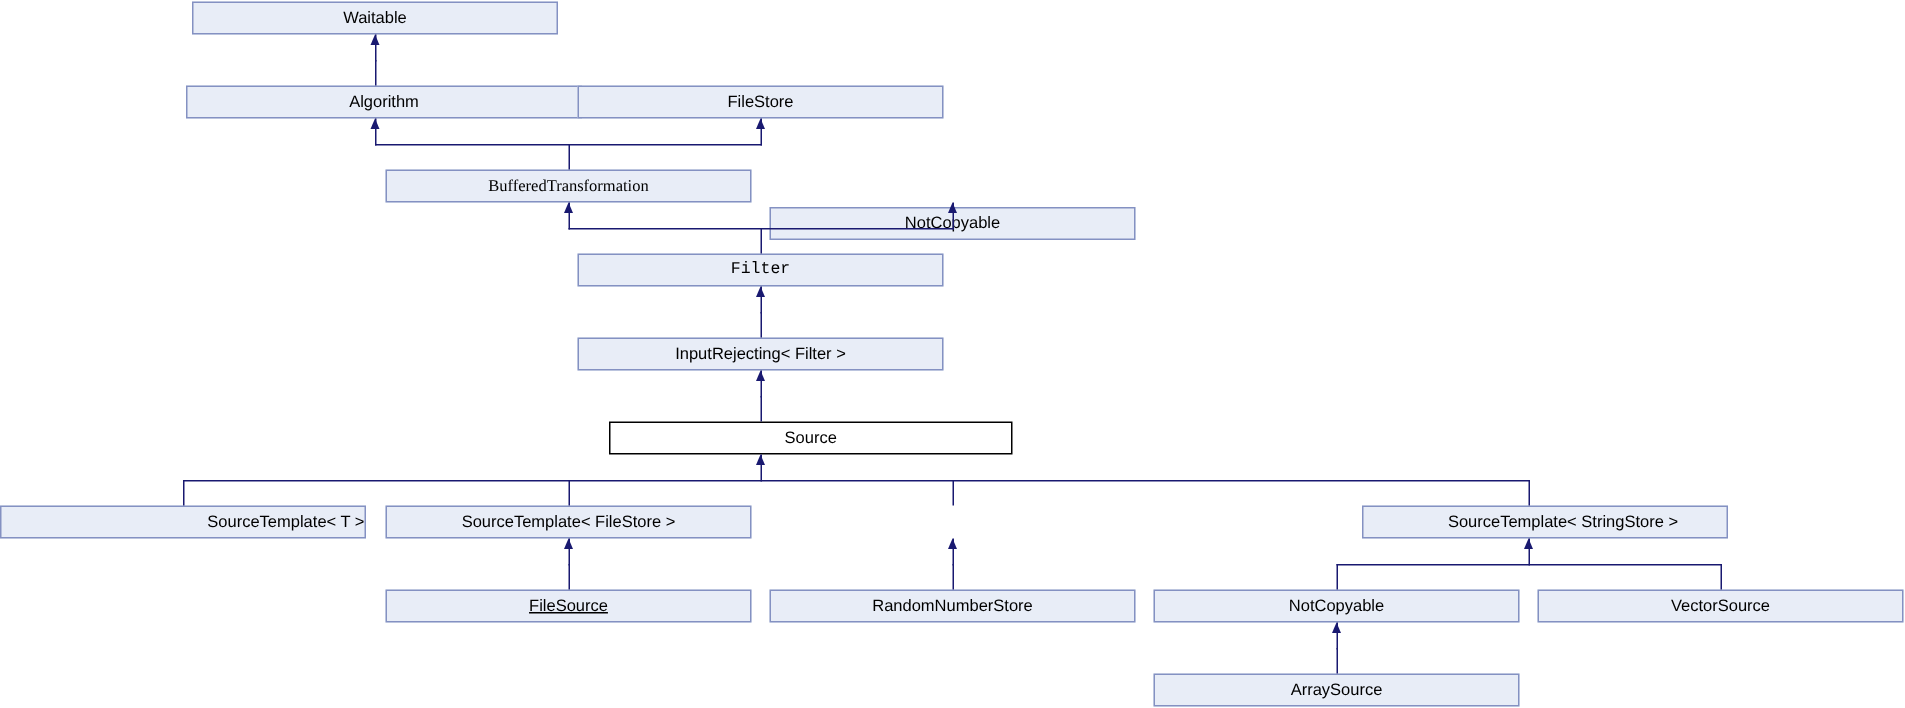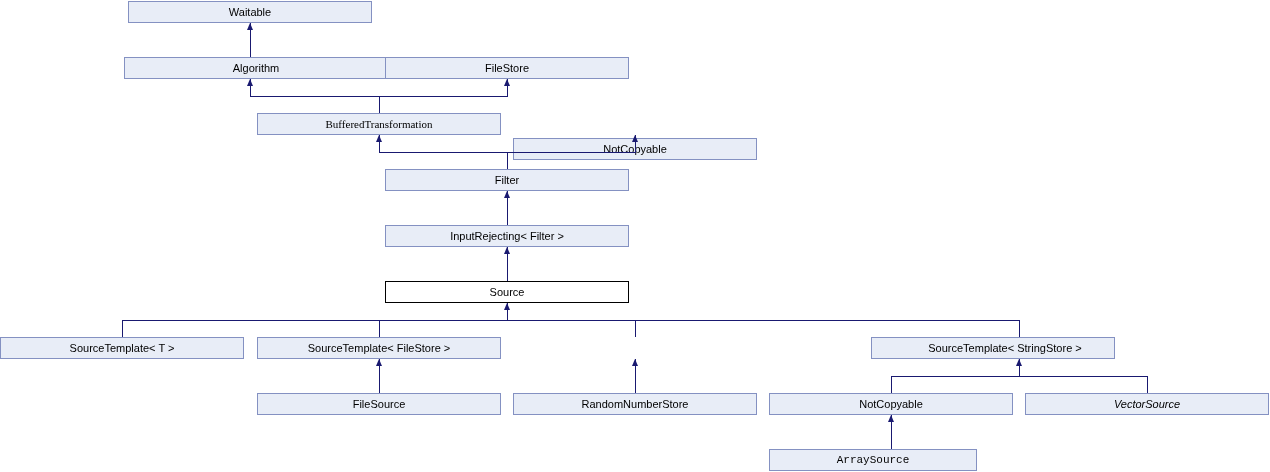--- a/index.html
+++ b/index.html
@@ -58,31 +58,31 @@
 </style>
 </head>
 <body>
 
 <div id="stage">
     <div class="node" style="left: 128px; top: 1px; width: 244px;"><span>Waitable</span></div>
     <div class="node" style="left: 124px; top: 57px; width: 264px;"><span>Algorithm</span></div>
     <div class="node" style="left: 385px; top: 57px; width: 244px;"><span>FileStore</span></div>
     <div class="node" style="left: 257px; top: 113px; width: 244px; font-family: Liberation Serif, serif;"><span>BufferedTransformation</span></div>
     <div class="node" style="left: 513px; top: 113px; width: 244px; margin-top: 25px;"><span>NotCopyable</span></div>
-    <div class="node" style="left: 385px; top: 169px; width: 244px;"><span>Filter</span></div>
+    <div class="node" style="left: 385px; top: 169px; width: 244px; font-family: Liberation Mono, monospace;"><span>Filter</span></div>
     <div class="node" style="left: 385px; top: 225px; width: 244px;"><span>InputRejecting&lt; Filter &gt;</span></div>
-    <div class="node highlight" style="left: 385px; top: 281px; width: 244px;"><span>Source</span></div>
-    <div class="node" style="left: 0px; top: 337px; width: 244px;"><span>SourceTemplate&lt; T &gt;</span></div>
+    <div class="node highlight" style="left: 406px; top: 281px; width: 269px;"><span>Source</span></div>
+    <div class="node" style="left: 0px; top: 337px; width: 244px; text-align: right;"><span>SourceTemplate&lt; T &gt;</span></div>
     <div class="node" style="left: 257px; top: 337px; width: 244px;"><span>SourceTemplate&lt; FileStore &gt;</span></div>
-    <div class="node" style="left: 871px; top: 337px; width: 244px; padding-left: 24px;"><span>SourceTemplate&lt; StringStore &gt;</span></div>
-    <div class="node" style="left: 257px; top: 393px; width: 244px;"><span>FileSource</span></div>
+    <div class="node" style="left: 908px; top: 337px; width: 244px; padding-left: 24px;"><span>SourceTemplate&lt; StringStore &gt;</span></div>
+    <div class="node" style="left: 257px; top: 393px; width: 244px; text-decoration: underline;"><span>FileSource</span></div>
     <div class="node" style="left: 513px; top: 393px; width: 244px;"><span>RandomNumberStore</span></div>
     <div class="node" style="left: 769px; top: 393px; width: 244px;"><span>NotCopyable</span></div>
-    <div class="node" style="left: 1025px; top: 393px; width: 244px; font-style: italic;"><span>VectorSource</span></div>
-    <div class="node" style="left: 769px; top: 449px; width: 208px; font-family: Liberation Mono, monospace;"><span>ArraySource</span></div>
+    <div class="node" style="left: 1025px; top: 393px; width: 244px;"><span>VectorSource</span></div>
+    <div class="node" style="left: 769px; top: 449px; width: 244px;"><span>ArraySource</span></div>
     <div class="seg" style="left: 250px; top: 23px; width: 1px; height: 18px;"></div>
     <div class="arrow" style="left: 247px; top: 23px;"></div>
     <div class="seg" style="left: 250px; top: 40px; width: 1px; height: 17px;"></div>
     <div class="seg" style="left: 250px; top: 96px; width: 258px; height: 1px;"></div>
     <div class="seg" style="left: 250px; top: 79px; width: 1px; height: 18px;"></div>
     <div class="arrow" style="left: 247px; top: 79px;"></div>
     <div class="seg" style="left: 507px; top: 79px; width: 1px; height: 18px;"></div>
     <div class="arrow" style="left: 504px; top: 79px;"></div>
     <div class="seg" style="left: 379px; top: 96px; width: 1px; height: 17px;"></div>
     <div class="seg" style="left: 379px; top: 152px; width: 257px; height: 1px;"></div>

